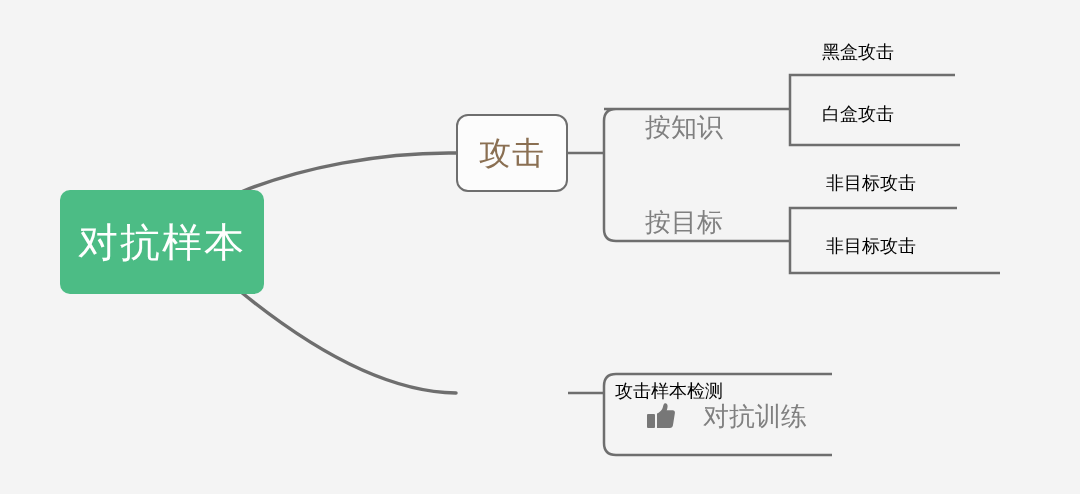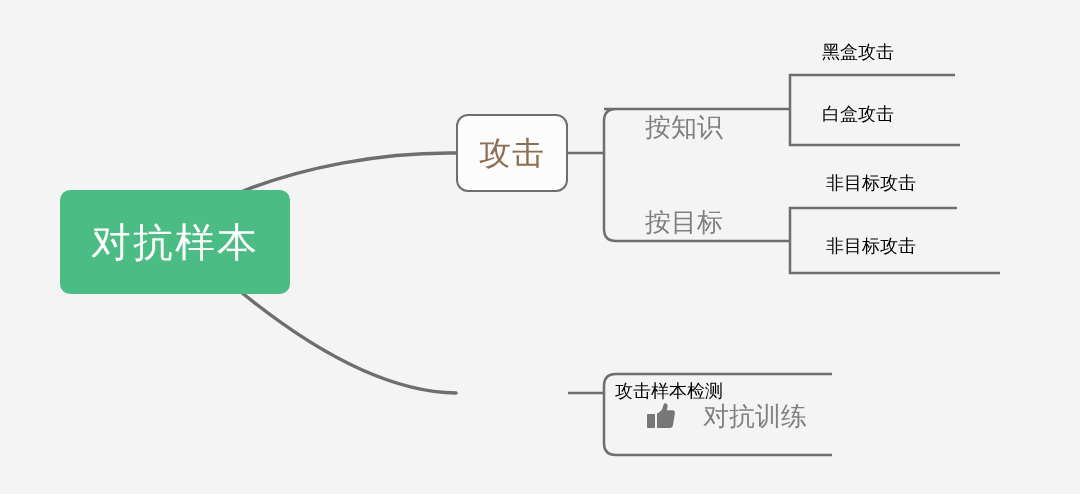--- a/index.html
+++ b/index.html
@@ -25,21 +25,21 @@
     width: 1080px;
     height: 494px;
     pointer-events: none;
   }
 
   
   .root-node {
     position: absolute;
     left: 60px;
     top: 190px;
-    width: 230px;
+    width: 204px;
     height: 104px;
     background: #4cbc85;
     border-radius: 10px;
     display: flex;
     align-items: center;
     justify-content: center;
     box-sizing: border-box;
   }
   .root-node .root-label {
     color: #ffffff;

